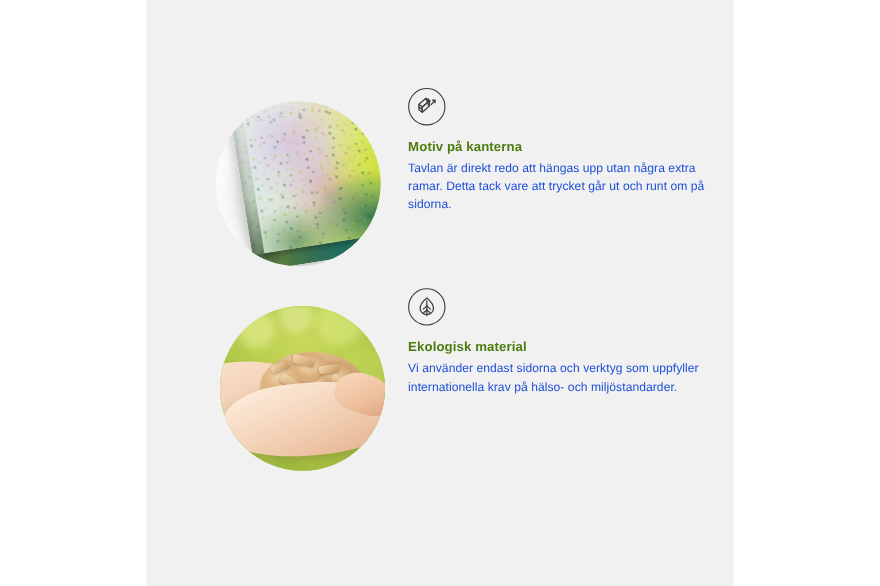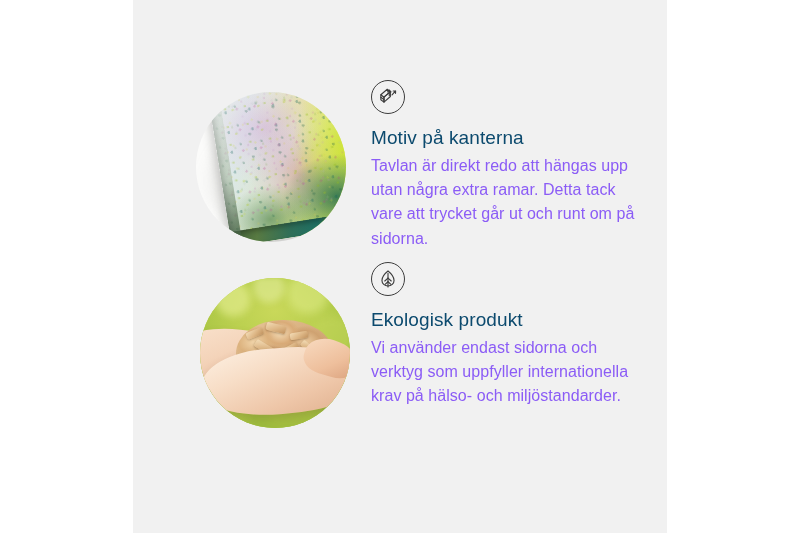--- a/index.html
+++ b/index.html
@@ -235,31 +235,31 @@
     border: 1.6px solid #3d3d3d;
     display: flex;
     align-items: center;
     justify-content: center;
     box-sizing: border-box;
   }
   .icon-circle svg { display: block; }
 
   .feature-title {
     margin: 12px 0 4px 0;
-    font-size: 19px;
+    font-size: 12px;
     line-height: 1.25;
-    font-weight: 400;
-    color: #0c4a6e;
+    font-weight: 700;
+    color: #4d7c0f;
     letter-spacing: .1px;
   }
   .feature-body {
     margin: 0;
-    font-size: 16px;
+    font-size: 11px;
     line-height: 1.52;
-    color: #8b5cf6;
+    color: #1d4ed8;
     letter-spacing: .05px;
     max-width: 278px;
   }
 </style>
 </head>
 <body>
 
 <div id="stage">
   <div class="panel">
 
@@ -322,19 +322,19 @@
         <div class="icon-circle">
           <svg width="22" height="22" viewBox="0 0 24 24" fill="none" stroke="#3d3d3d" stroke-width="1.25" stroke-linecap="round" stroke-linejoin="round">
             <path d="M12 3.2 C12 3.2 5.4 8.4 5.4 13.6 C5.4 17.0 8.4 19.6 12 19.6 C15.6 19.6 18.6 17.0 18.6 13.6 C18.6 8.4 12 3.2 12 3.2 Z"></path>
             <path d="M12 6.0 L12 20.6"></path>
             <path d="M12 11.0 L8.5 14.2"></path>
             <path d="M12 11.0 L15.5 14.2"></path>
             <path d="M12 15.0 L9.1 17.6"></path>
             <path d="M12 15.0 L14.9 17.6"></path>
           </svg>
         </div>
-        <h2 class="feature-title">Ekologisk produkt</h2>
+        <h2 class="feature-title">Ekologisk material</h2>
         <p class="feature-body">Vi använder endast sidorna och verktyg som uppfyller internationella krav på hälso- och miljöstandarder.</p>
       </div>
     </section>
 
   </div>
 </div>
 
 </body></html>

